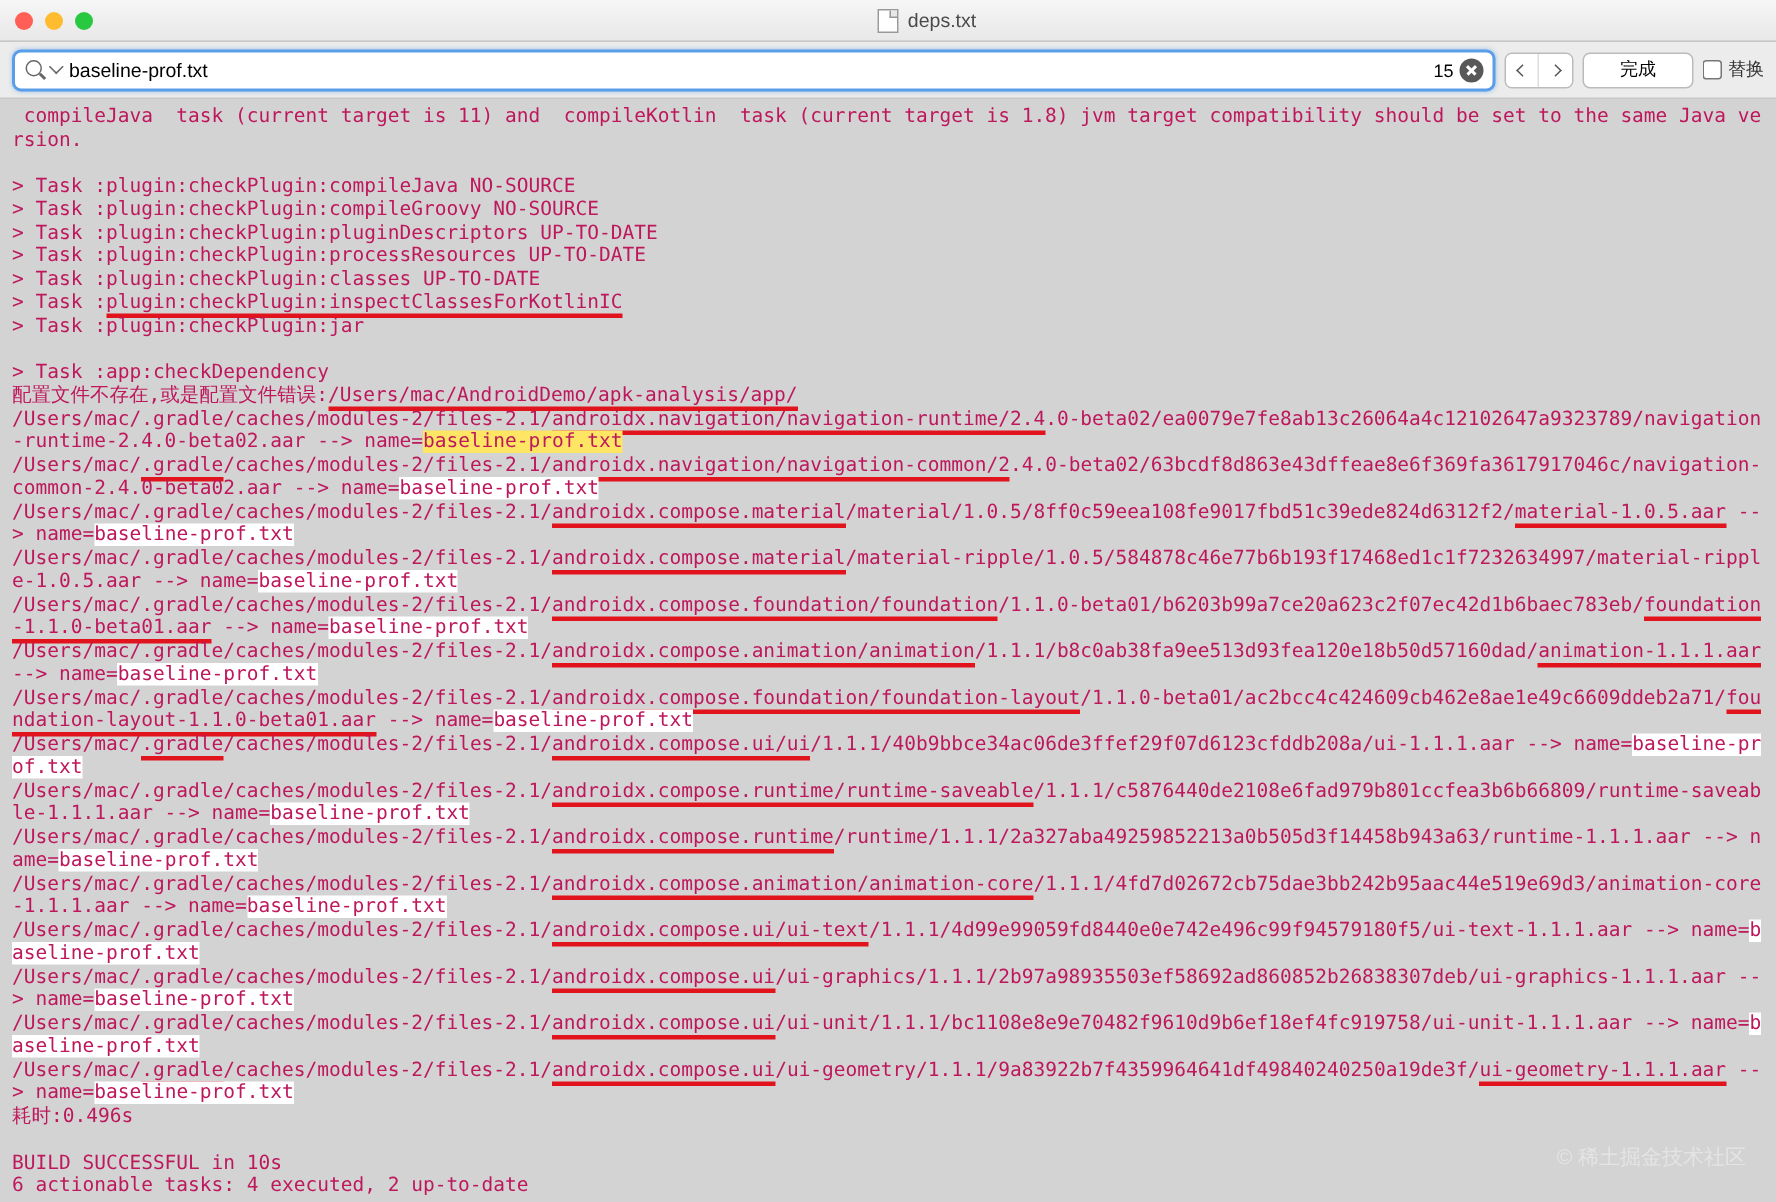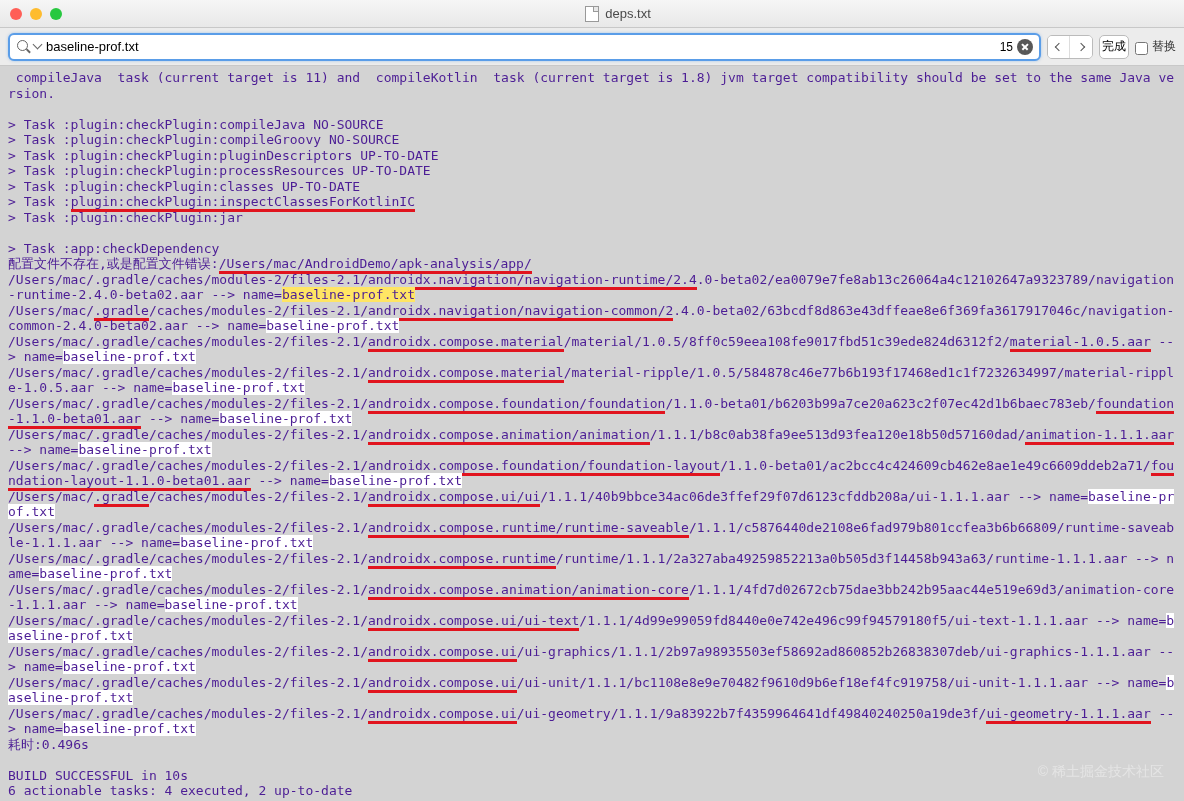--- a/index.html
+++ b/index.html
@@ -66,29 +66,29 @@
 .clear-x { width: 16px; height: 16px; background: #585858; border-radius: 50%; position: relative; }
 .clear-x::before, .clear-x::after { content: ""; position: absolute; width: 8px; height: 1.5px; background: #fff; top: 7px; left: 4px; }
 .clear-x::before { transform: rotate(45deg); }
 .clear-x::after { transform: rotate(-45deg); }
 .nav-pair { display: flex; border: 1px solid #bbb; border-radius: 5px; overflow: hidden; height: 24px; }
 .nav-btn { width: 22px; background: #fff; display: flex; align-items: center; justify-content: center; }
 .nav-btn:first-child { border-right: 1px solid #ddd; }
 .nav-btn .arr { width: 6px; height: 6px; border-top: 1.5px solid #555; border-right: 1.5px solid #555; }
 .nav-btn .arr.l { transform: rotate(-135deg); }
 .nav-btn .arr.r { transform: rotate(45deg); }
-.btn { background: #fff; border: 1px solid #bbb; border-radius: 5px; height: 24px; padding: 0 2px; font-size: 12px; display: flex; align-items: center; }
-.chk { display: flex; align-items: flex-end; gap: 4px; font-size: 12px; color: #333; }
+.btn { background: #fff; border: 1px solid #bbb; border-radius: 5px; height: 24px; padding: 0 24px; font-size: 12px; display: flex; align-items: center; }
+.chk { display: flex; align-items: center; gap: 4px; font-size: 12px; color: #333; }
 .chk input { width: 13px; height: 13px; }
 
 .content {
   font-family: Menlo, Monaco, monospace;
   font-size: 13px;
   line-height: 15.5px;
-  color: #4c1d95;
+  color: #be185d;
   background: #d3d3d3;
   padding: 4px 8px;
   white-space: pre-wrap;
   word-break: break-all;
 }
 .red-ul { border-bottom: 3px solid #e1141e; }
 .match { background: #fff; }
 .match.hl { background: #ffe564; }
 .watermark {
   position: absolute;

